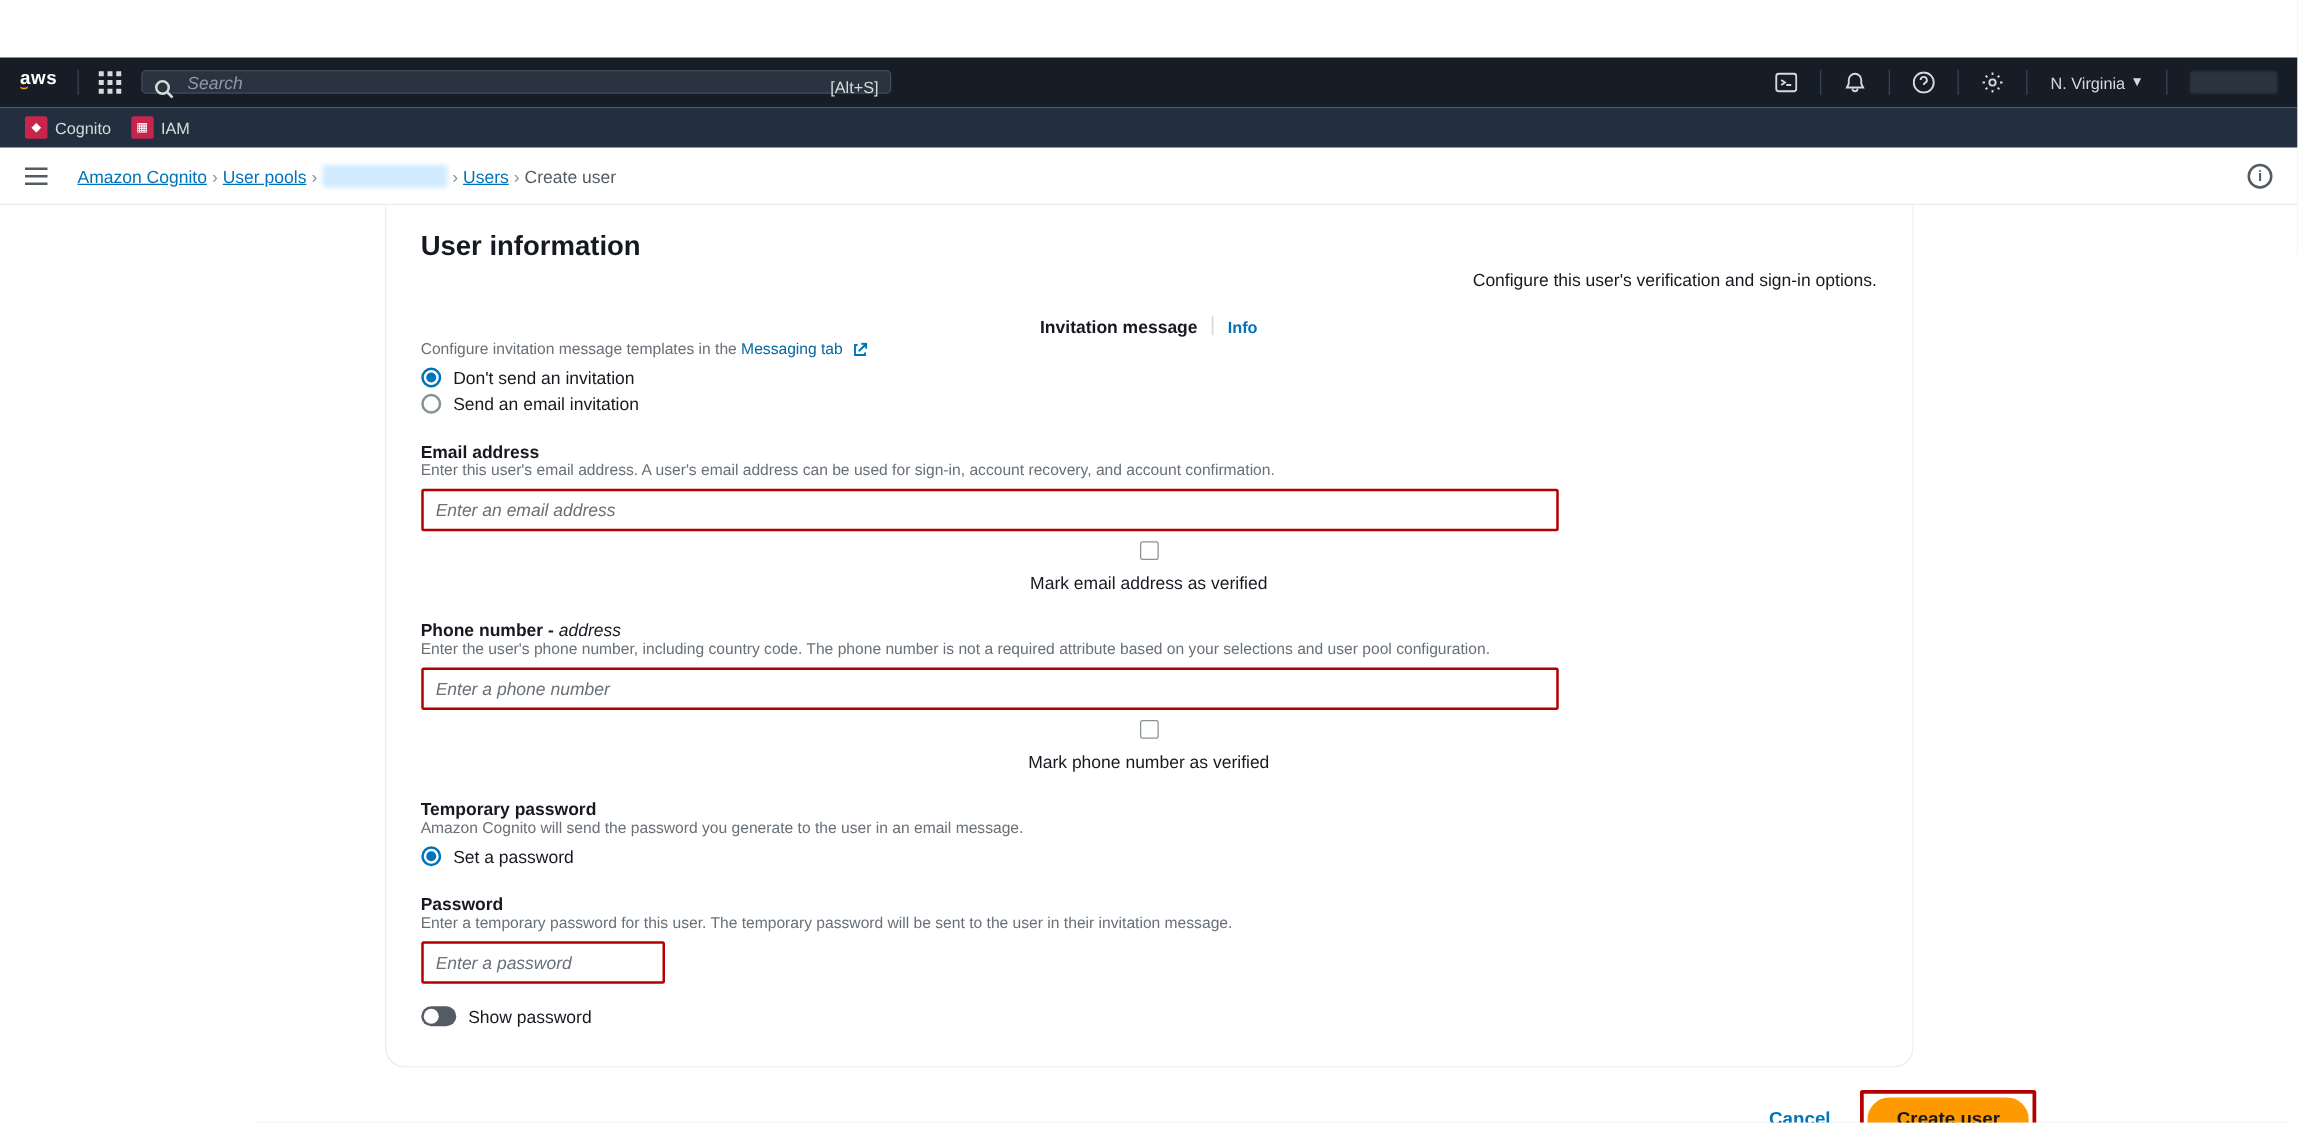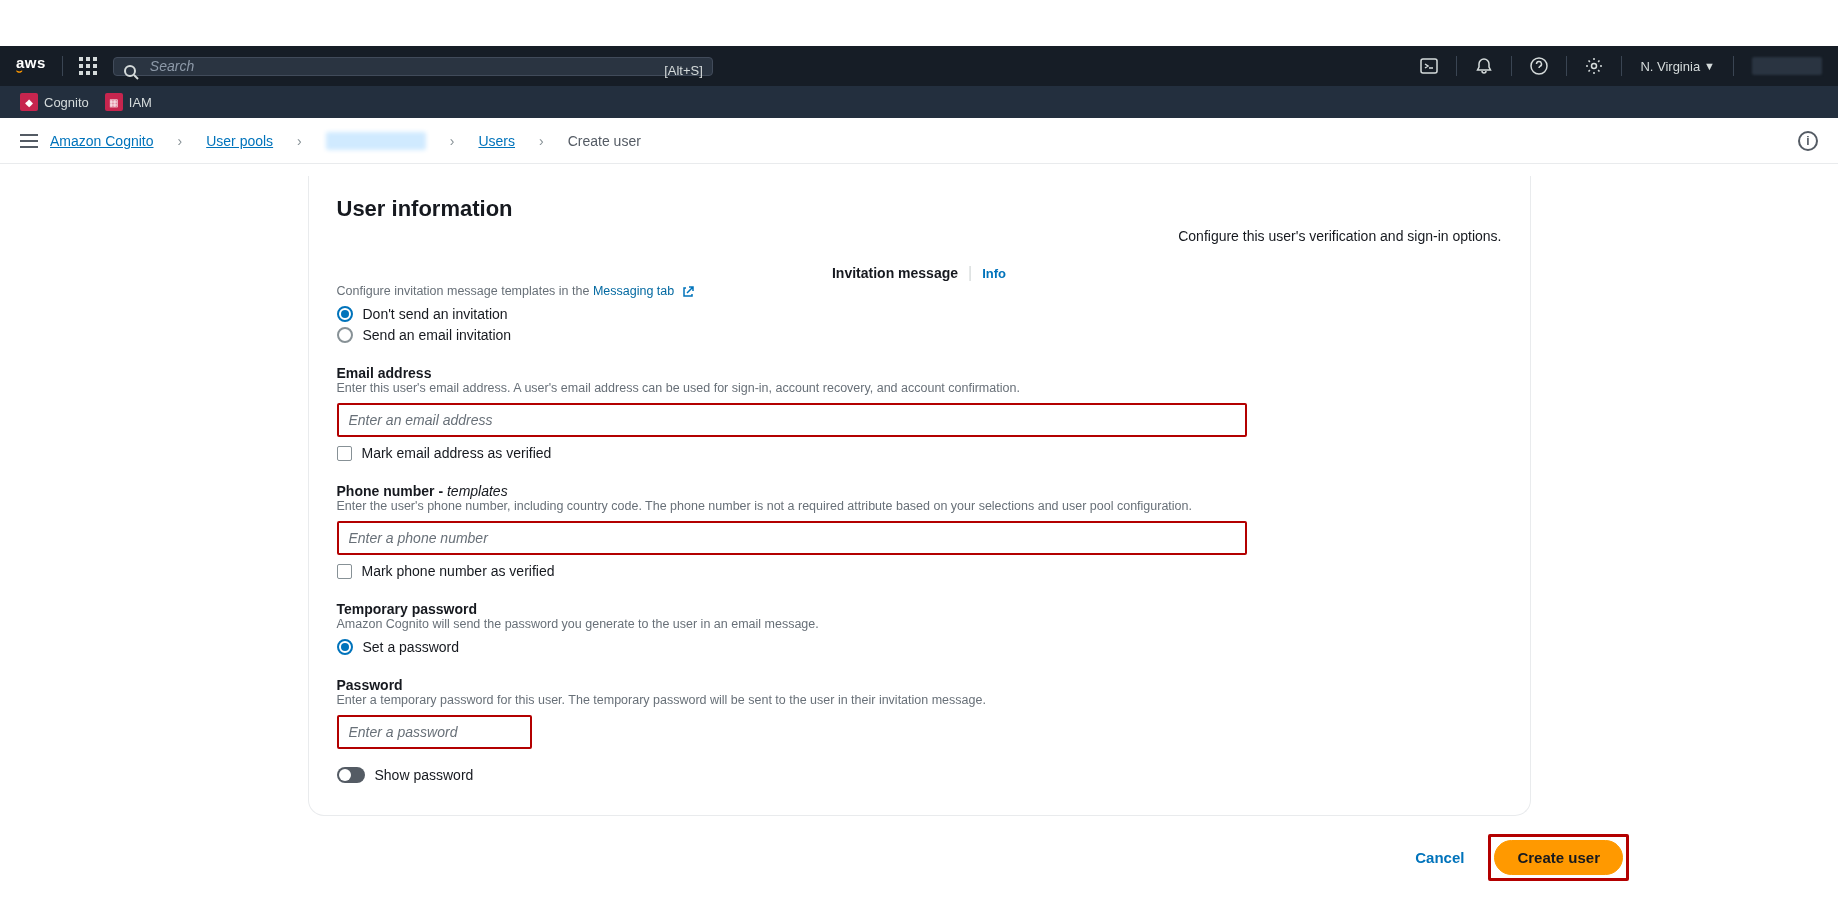--- a/index.html
+++ b/index.html
@@ -26,50 +26,50 @@
 
 .servicenav { background: #232f3e; height: 32px; display: flex; align-items: center; padding: 0 16px; gap: 8px; }
 .svc-chip { display: flex; align-items: center; gap: 6px; color: #d5dbdb; font-size: 13px; cursor: pointer; padding: 2px 4px; }
 .svc-icon { width: 18px; height: 18px; background: #c7254e; border-radius: 2px; display: flex; align-items: center; justify-content: center; font-size: 10px; color: #fff; }
 .svc-icon.iam { background: #c7254e; }
 
 
 .breadcrumb-bar { height: 46px; border-bottom: 1px solid #e9ebed; display: flex; align-items: center; padding: 0 20px; gap: 12px; }
 .hamburger { width: 18px; height: 14px; display: flex; flex-direction: column; justify-content: space-between; cursor: pointer; }
 .hamburger span { height: 2px; background: #545b64; }
-.crumbs { display: flex; align-items: center; gap: 24px; font-size: 14px; margin-left: 0; }
+.crumbs { display: flex; align-items: center; gap: 4px; font-size: 14px; margin-left: 12px; }
 .crumb-link { color: #0073bb; text-decoration: underline; cursor: pointer; }
 .crumb-sep { color: #879196; }
 .crumb-current { color: #545b64; }
 .crumb-blur { width: 100px; height: 18px; background: #d0eaff; cursor: pointer; filter: blur(2px); border-radius: 2px; }
 .bc-right { margin-left: auto; display: flex; align-items: center; }
 .info-circle { width: 20px; height: 20px; border: 2px solid #545b64; border-radius: 50%; display: flex; align-items: center; justify-content: center; font-size: 12px; font-weight: bold; color: #545b64; cursor: pointer; }
 
 
 .main-area { padding: 0 0 20px 0; }
-.form-card { width: 1223px; margin: 12px auto; border: 1px solid #e9ebed; border-top: none; border-radius: 0 0 16px 16px; padding: 20px 28px 32px 28px; }
+.form-card { width: 1223px; margin: 0 auto; border: 1px solid #e9ebed; border-top: none; border-radius: 0 0 16px 16px; padding: 20px 28px 32px 28px; }
 .section-title { font-size: 22px; font-weight: 700; margin-bottom: 6px; }
 .section-desc { font-size: 14px; color: #16191f; margin-bottom: 20px; text-align: right; }
 
 .field-block { margin-bottom: 22px; }
 .field-label-row { display: flex; align-items: center; gap: 10px; margin-bottom: 2px; justify-content: center; }
 .field-label { font-size: 14px; font-weight: 700; }
 .info-link { color: #0073bb; font-size: 13px; font-weight: 700; cursor: pointer; }
 .bar { color: #d5dbdb; }
 .field-help { font-size: 12.5px; color: #687078; margin-bottom: 8px; }
 .field-help a { color: #0369a1; cursor: pointer; }
 .optional { font-style: italic; font-weight: 400; }
 
 .radio-row { display: flex; align-items: center; gap: 10px; margin: 5px 0; cursor: pointer; }
 .radio { width: 16px; height: 16px; border: 2px solid #0073bb; border-radius: 50%; display: flex; align-items: center; justify-content: center; flex-shrink: 0; }
 .radio.unchecked { border-color: #879196; }
 .radio-dot { width: 8px; height: 8px; background: #0073bb; border-radius: 50%; }
 .radio-label { font-size: 14px; }
 
-.check-row { display: flex; align-items: center; gap: 10px; margin-top: 8px; cursor: pointer; }
+.check-row { display: flex; align-items: center; gap: 10px; margin-top: 8px; cursor: pointer; flex-direction: column; }
 .checkbox { width: 15px; height: 15px; border: 1.5px solid #879196; border-radius: 2px; flex-shrink: 0; }
 
 .text-input { width: 910px; height: 34px; border: 2px solid #b30000; border-radius: 2px; padding: 0 10px; font-size: 14px; font-style: italic; }
 .text-input::placeholder { color: #687078; font-style: italic; }
 .text-input.pw { width: 195px; }
 
 .toggle-row { display: flex; align-items: center; gap: 10px; margin-top: 18px; cursor: pointer; }
 .toggle { width: 28px; height: 16px; background: #545b64; border-radius: 8px; position: relative; flex-shrink: 0; }
 .toggle-knob { width: 12px; height: 12px; background: #fff; border-radius: 50%; position: absolute; top: 2px; left: 2px; }
 
@@ -207,21 +207,21 @@
       <div class="field-help">Enter this user's email address. A user's email address can be used for sign-in, account recovery, and account confirmation.</div>
       <input class="text-input" placeholder="Enter an email address" style="">
       <div class="check-row">
         <div class="checkbox"></div>
         <span class="radio-label">Mark email address as verified</span>
       </div>
     </div>
 
     <div class="field-block">
       <div class="field-label">
-        <span>Phone number - </span><span class="optional">templates</span>
+        <span>Phone number - </span><span class="optional">address</span>
       </div>
       <div class="field-help">Enter the user's phone number, including country code. The phone number is not a required attribute based on your selections and user pool configuration.</div>
       <input class="text-input" placeholder="Enter a phone number" style="">
       <div class="check-row">
         <div class="checkbox"></div>
         <span class="radio-label">Mark phone number as verified</span>
       </div>
     </div>
 
     <div class="field-block">

